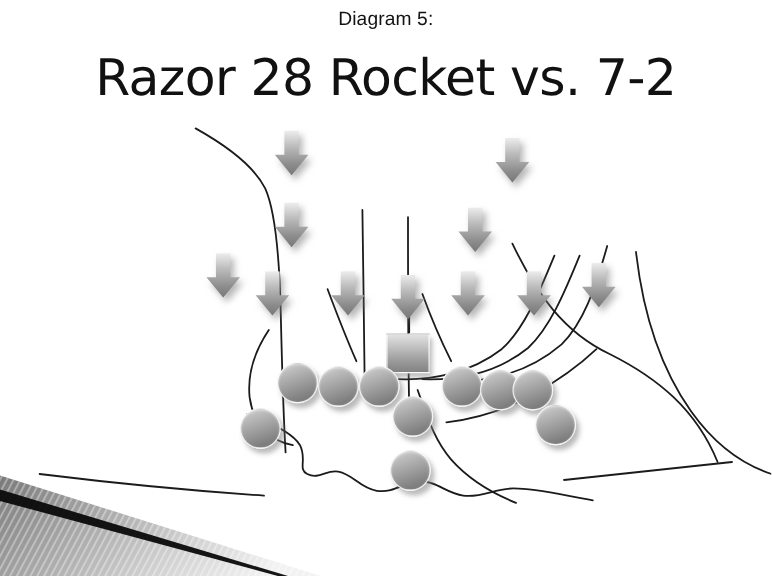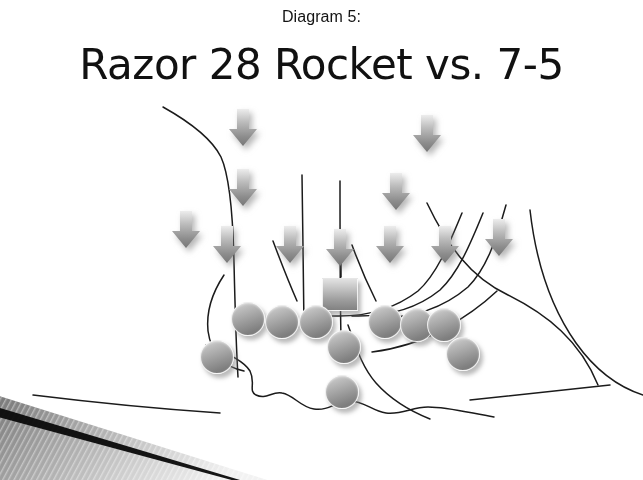--- a/index.html
+++ b/index.html
@@ -111,21 +111,21 @@
   }
   #logo svg { display: block; }
 </style>
 </head>
 <body>
 
 <div id="slide">
 
   <div id="subtitle">Diagram 5:</div>
 
-  <div id="title">Razor 28 Rocket vs. 7-5</div>
+  <div id="title">Razor 28 Rocket vs. 7-2</div>
 
   <div id="diagram">
 
     <svg id="routes" viewBox="0 0 643 330" xmlns="http://www.w3.org/2000/svg">
       <g fill="none" stroke="#1b1b1b" stroke-width="1.5" stroke-linecap="round">
 
         <path d="M163,12 C188,26 211,42 221,62 C230,82 233,120 234,168 C235,210 236,250 238,282"></path>
 
         <path d="M302,80 C303,130 303,185 304,232"></path>
 

